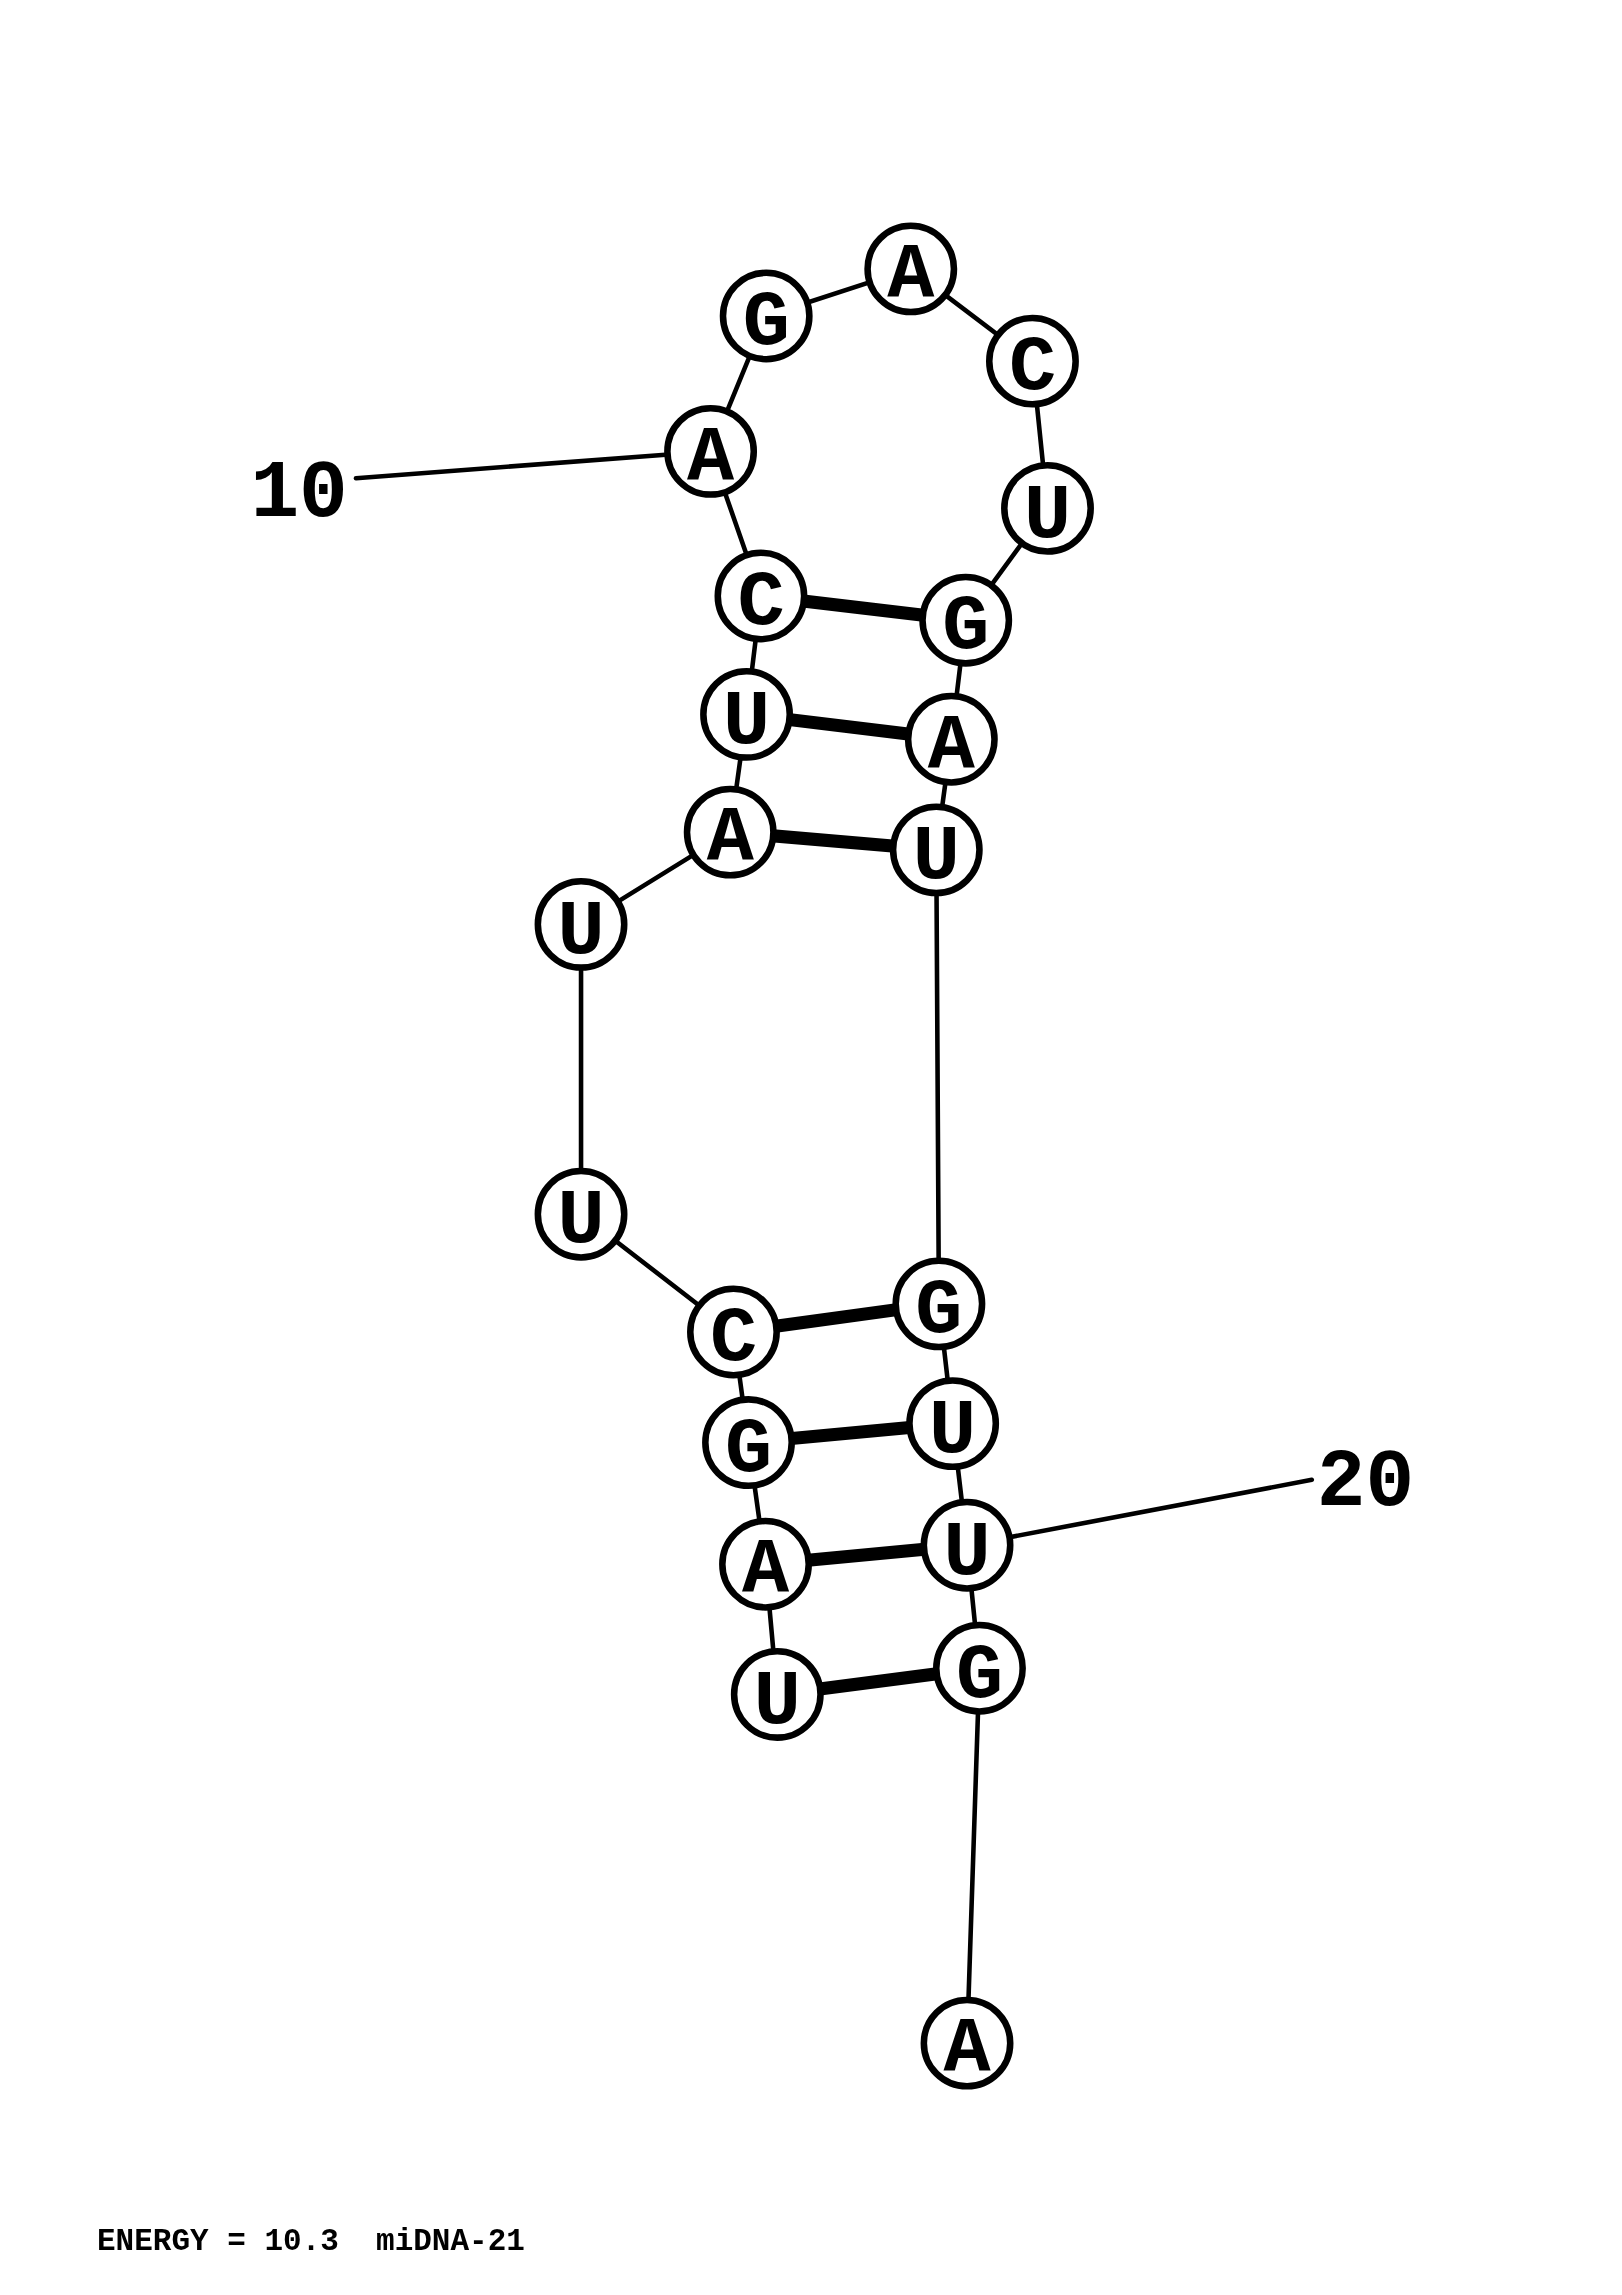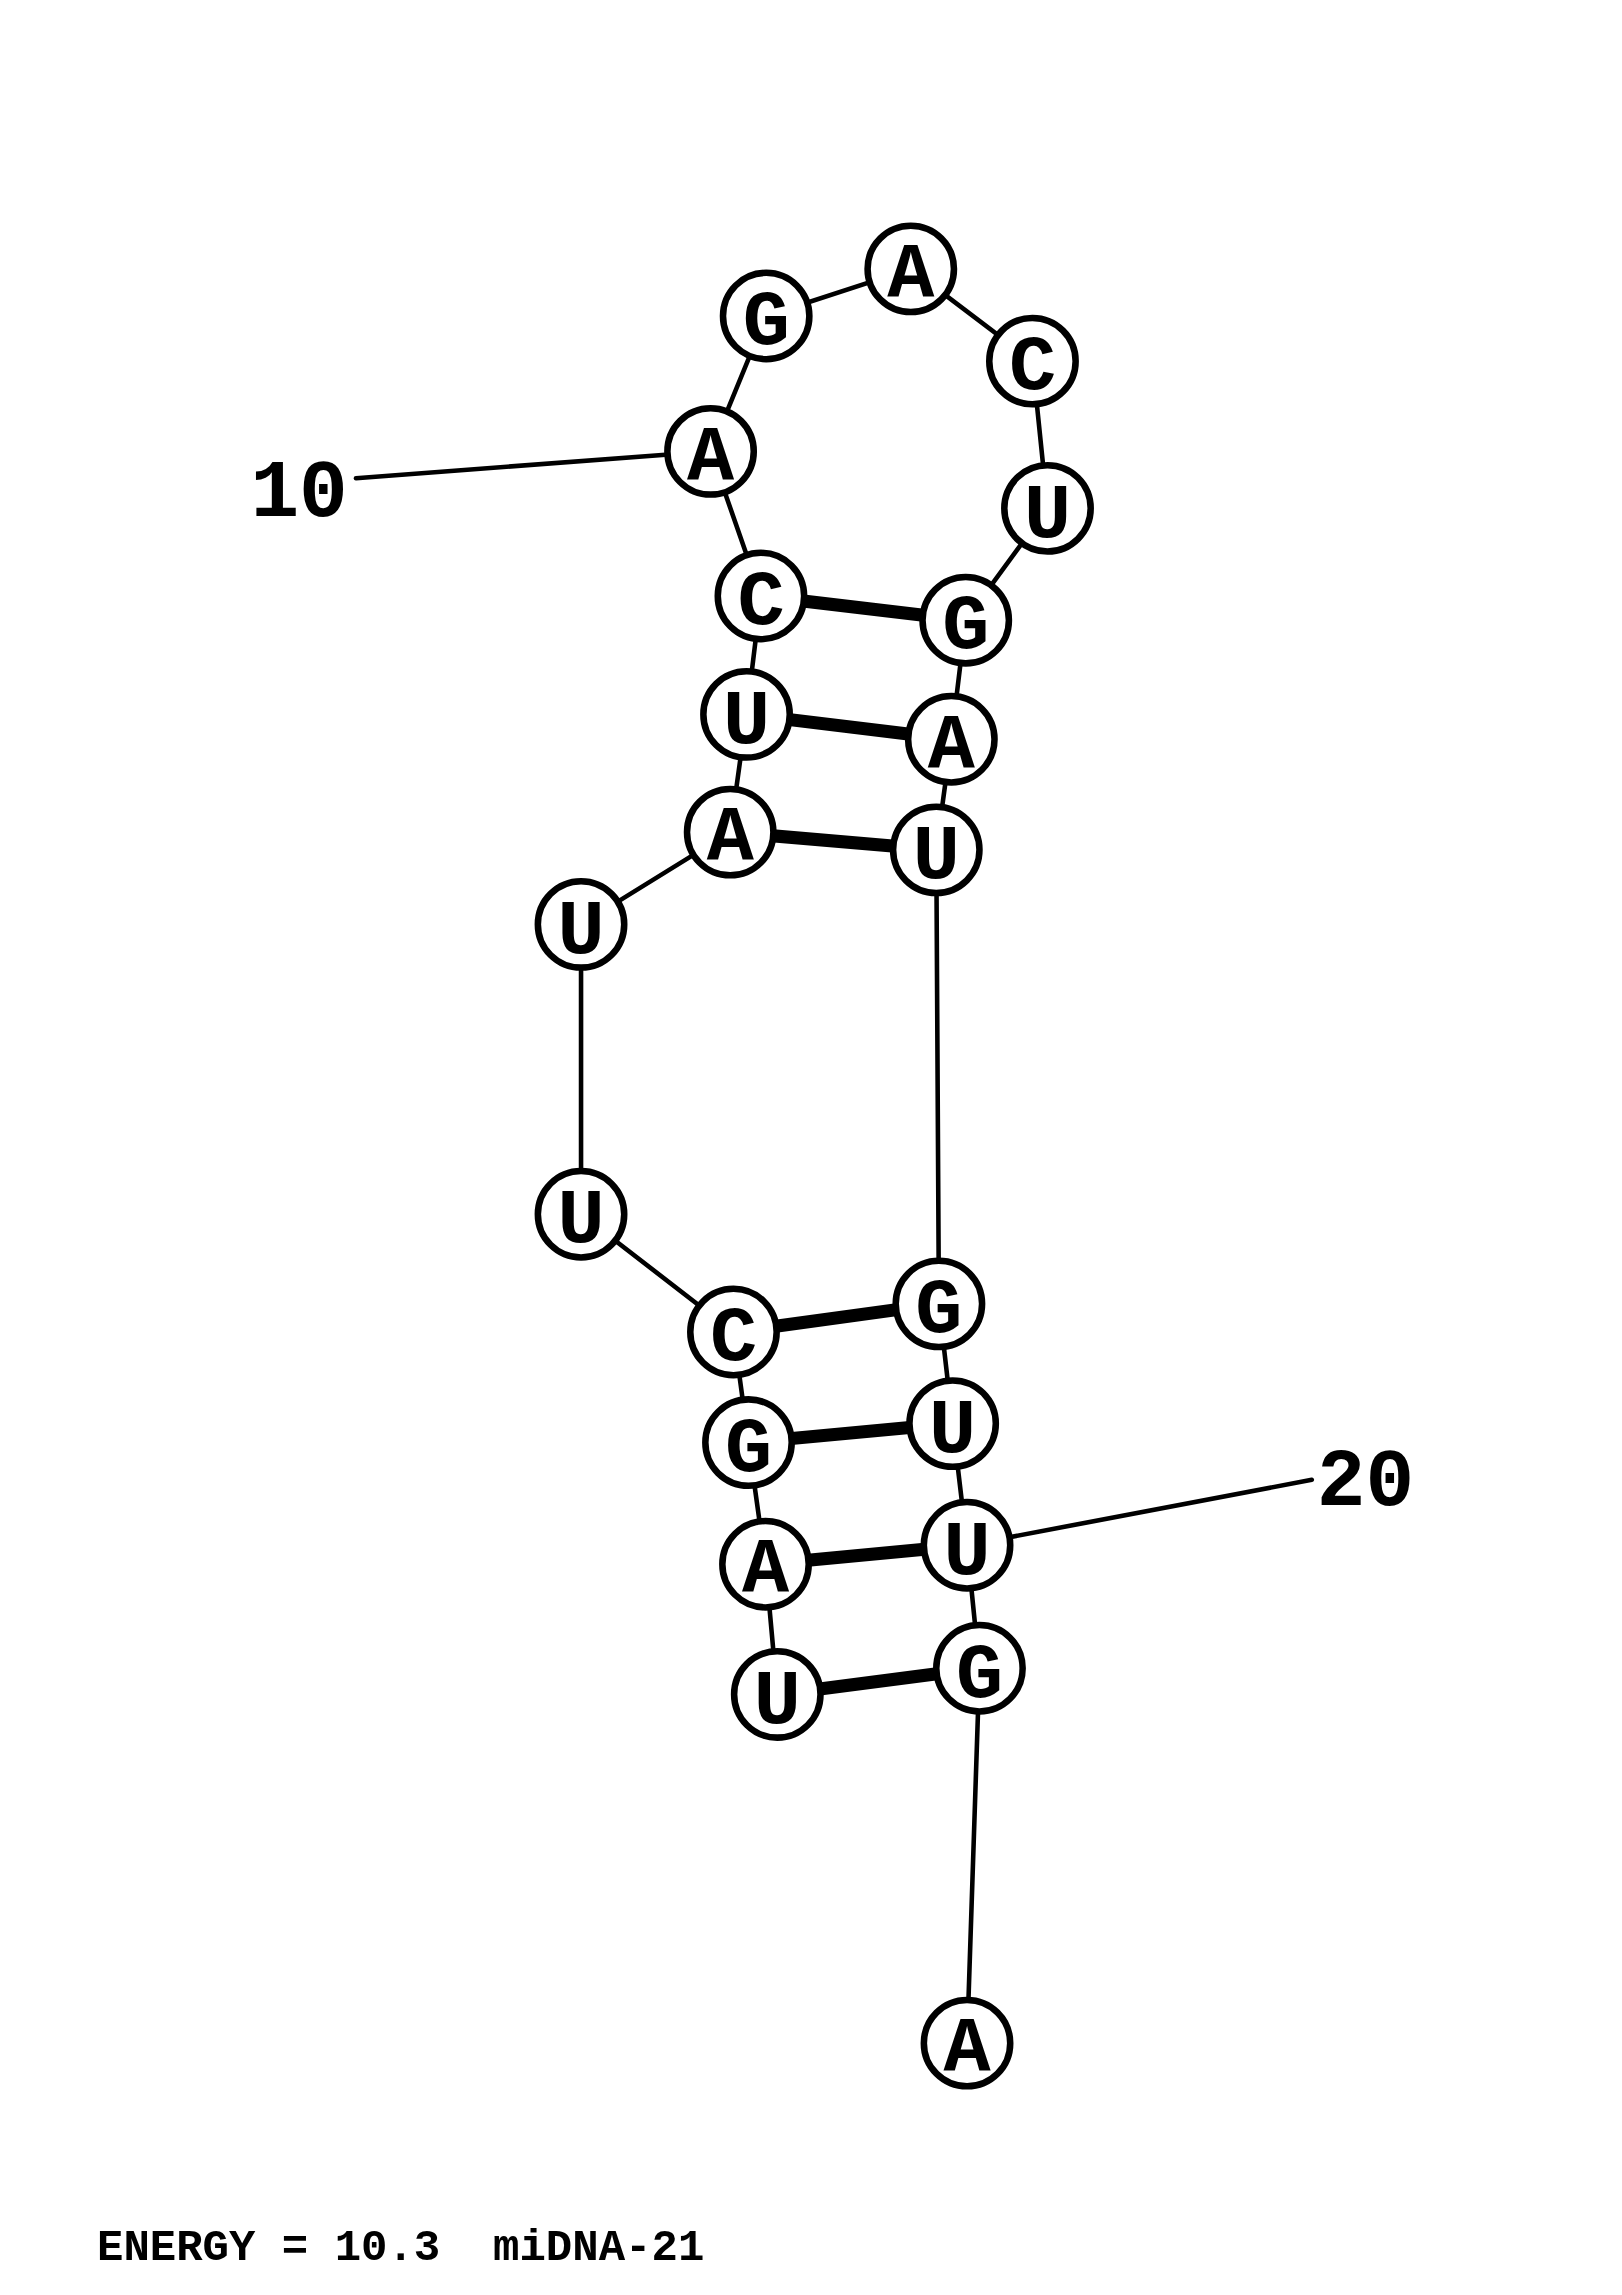--- a/index.html
+++ b/index.html
@@ -59,21 +59,21 @@
     font-size: 124px;
     fill: #000000;
     text-anchor: middle;
   }
   .energy-footer {
     position: absolute;
     left: 97px;
     top: 2226px;
     font-family: "Liberation Mono", "DejaVu Sans Mono", monospace;
     font-weight: bold;
-    font-size: 44px;
+    font-size: 31px;
     line-height: 1;
     color: #000000;
     white-space: pre;
   }
 </style>
 </head>
 <body>
 
 <div class="page">
   <figure class="plot">

